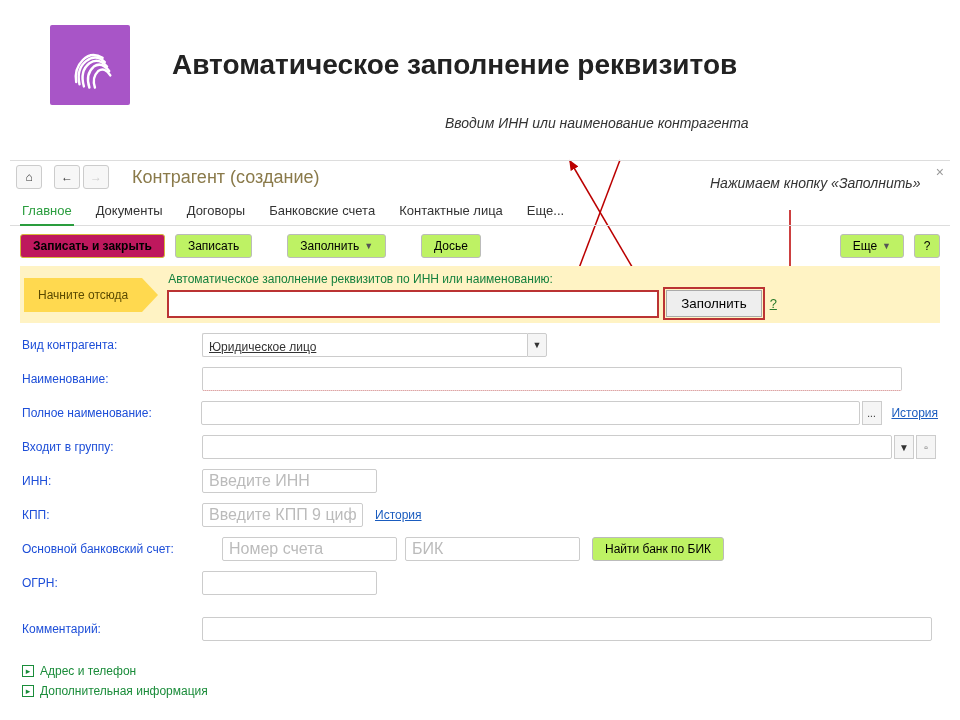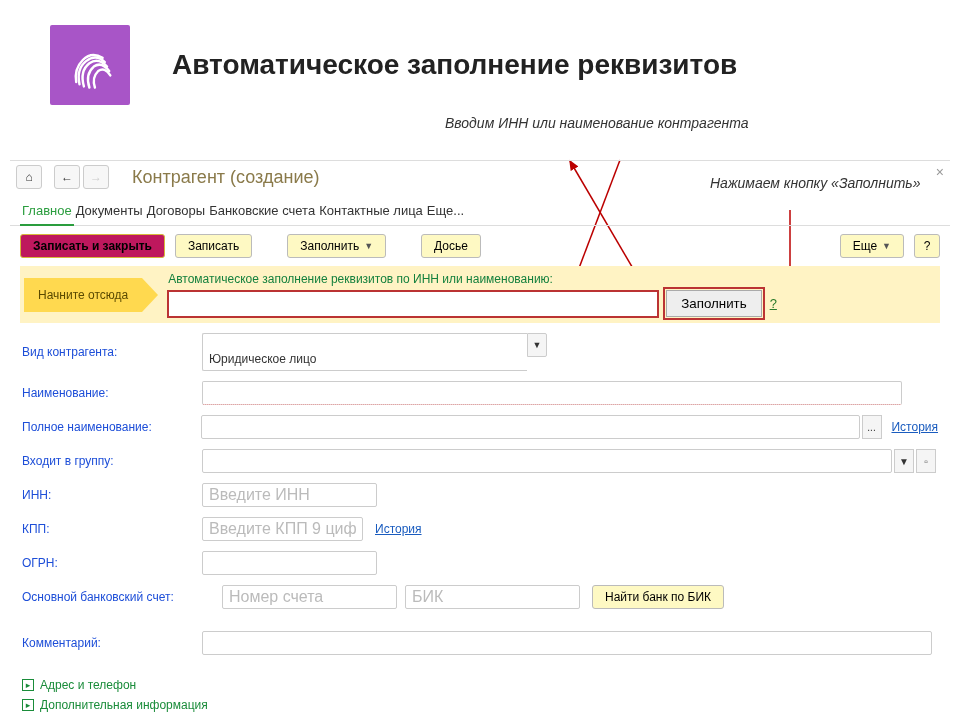--- a/index.html
+++ b/index.html
@@ -14,26 +14,26 @@
   .ann1 { position: absolute; left: 445px; top: 0; font-size: 14px; font-style: italic; text-align: center; }
   .ann2 { position: absolute; left: 710px; top: 60px; font-size: 14px; font-style: italic; text-align: left; }
   
   .app { margin: 0 10px; border-top: 1px solid #ddd; position: relative; }
   .close-x { position: absolute; right: 6px; top: 3px; font-size: 14px; color: #999; cursor: pointer; }
   
   .toolbar-row { display: flex; align-items: center; padding: 4px 6px; gap: 3px; }
   .icon-btn { width: 26px; height: 24px; border: 1px solid #ccc; border-radius: 3px; background: #f7f7f7; display: flex; align-items: center; justify-content: center; cursor: pointer; font-size: 12px; }
   .page-title { margin-left: 20px; font-size: 18px; color: #8a7a4a; }
   
-  .tabs { display: flex; padding: 6px 10px 0 10px; font-size: 13px; border-bottom: 1px solid #ddd; }
+  .tabs { display: flex; gap: 20px; padding: 6px 10px 0 10px; font-size: 13px; border-bottom: 1px solid #ddd; }
   .tab { padding: 4px 2px 6px 2px; cursor: pointer; }
   .tab.active { color: #2a9d3e; border-bottom: 2px solid #2a9d3e; margin-bottom: -1px; font-weight: 500; }
   
   .action-row { display: flex; align-items: center; padding: 8px 10px; gap: 10px; }
-  .btn { border: 1px solid #bbb; border-radius: 3px; padding: 4px 12px; background: #fef9c3; cursor: pointer; font-size: 12px; display: inline-flex; align-items: center; gap: 5px; }
+  .btn { border: 1px solid #bbb; border-radius: 3px; padding: 4px 12px; background: #bef264; cursor: pointer; font-size: 12px; display: inline-flex; align-items: center; gap: 5px; }
   .btn-yellow { background: #be185d; border-color: #d6b93a; font-weight: bold; }
   .btn .caret { font-size: 9px; color: #555; }
   .spacer { flex: 1; }
   .help-btn { width: 26px; padding: 4px 0; justify-content: center; }
   
   .yellow-bar { background: #fff3c4; margin: 0 10px; padding: 6px 0; display: flex; align-items: center; position: relative; }
   .start-here { background: #ffd94f; padding: 10px 14px; font-size: 12px; color: #5a4a00; margin-left: 4px; }
   .arrow-tri { width: 0; height: 0; border-top: 17px solid transparent; border-bottom: 17px solid transparent; border-left: 16px solid #ffd94f; }
   .yellow-content { flex: 1; padding: 0 10px; }
   .yellow-label { font-size: 12px; color: #15803d; margin-bottom: 4px; }
@@ -41,21 +41,21 @@
   .big-input { flex: 1; max-width: 490px; height: 26px; border: 1px solid #c9b96a; background: #fff; outline: 2px solid #b33; outline-offset: -1px; }
   .fill-btn { border: 1px solid #aaa; background: #eee; padding: 5px 14px; cursor: pointer; outline: 2px solid #b33; outline-offset: 1px; }
   .q-link { color: #2a7a2a; text-decoration: underline; cursor: pointer; }
   
   .form-area { padding: 10px 12px; }
   .form-row { display: flex; align-items: center; margin-bottom: 10px; font-size: 12px; }
   .form-label { width: 180px; color: #1d4ed8; }
   .form-input { height: 24px; border: 1px solid #ccc; border-radius: 2px; padding: 0 6px; font-size: 16px; }
   .form-input::placeholder { color: #bbb; }
   .select-wrap { display: flex; }
-  .select-main { width: 325px; height: 24px; border: 1px solid #ccc; border-right: none; border-radius: 2px 0 0 2px; padding: 18px 6px; }
+  .select-main { width: 325px; height: 24px; border: 1px solid #ccc; border-right: none; border-radius: 2px 0 0 2px; padding: 6px 6px; text-decoration: underline; }
   .select-caret { width: 20px; height: 24px; border: 1px solid #ccc; border-radius: 0 2px 2px 0; background: #f5f5f5; display: flex; align-items: center; justify-content: center; font-size: 9px; cursor: pointer; }
   .dotted-input { height: 24px; border: 1px solid #ccc; border-bottom: 1px dotted #c77; border-radius: 2px; }
   .link-txt { color: #1a5cbf; text-decoration: underline; cursor: pointer; font-size: 12px; }
   .mini-btn { width: 20px; height: 24px; border: 1px solid #ccc; background: #f5f5f5; display: flex; align-items: center; justify-content: center; cursor: pointer; font-size: 10px; margin-left: 2px; }
   
   .expand-row { display: flex; align-items: center; gap: 6px; padding: 3px 12px; font-size: 12px; color: #1a8c3a; cursor: pointer; }
   .expand-icon { width: 12px; height: 12px; border: 1px solid #1a8c3a; display: flex; align-items: center; justify-content: center; font-size: 9px; color: #1a8c3a; }
   
   svg.arrow-line { position: absolute; pointer-events: none; }
 </style>
@@ -178,31 +178,31 @@
       <div class="form-label">ИНН:</div>
       <input class="form-input" style="width: 175px;" placeholder="Введите ИНН">
     </div>
     <div class="form-row">
       <div class="form-label">КПП:</div>
       <input class="form-input" style="width: 161px;" placeholder="Введите КПП 9 цифр">
       <span style="width:12px"></span>
       <span class="link-txt">История</span>
     </div>
     <div class="form-row">
-      <div class="form-label">ОГРН:</div>
-      <input class="form-input" style="width: 175px;">
-    </div>
-    <div class="form-row">
       <div class="form-label" style="width:200px">Основной банковский счет:</div>
       <input class="form-input" style="width: 175px;" placeholder="Номер счета">
       <span style="width:8px"></span>
       <input class="form-input" style="width: 175px;" placeholder="БИК">
       <span style="width:12px"></span>
       <button class="btn">Найти банк по БИК</button>
     </div>
+    <div class="form-row">
+      <div class="form-label">ОГРН:</div>
+      <input class="form-input" style="width: 175px;">
+    </div>
     <div style="height:12px"></div>
     <div class="form-row">
       <div class="form-label">Комментарий:</div>
       <input class="form-input" style="width: 730px;">
     </div>
   </div>
 
   <div class="expand-row">
     <div class="expand-icon">▸</div>
     <span>Адрес и телефон</span>

